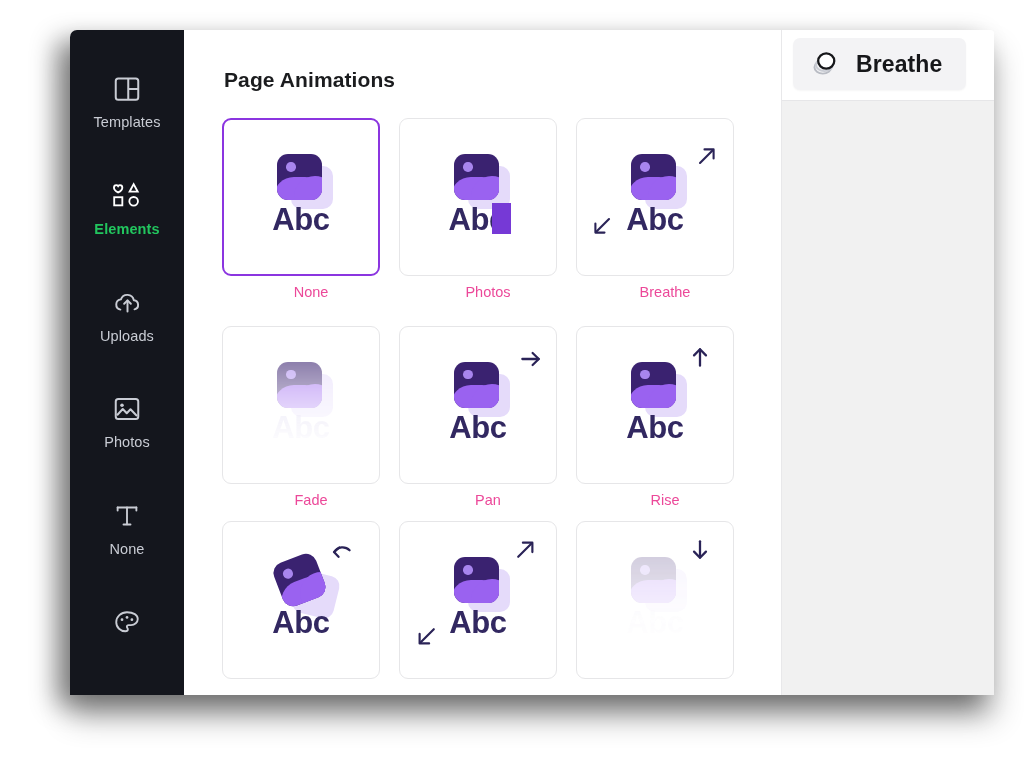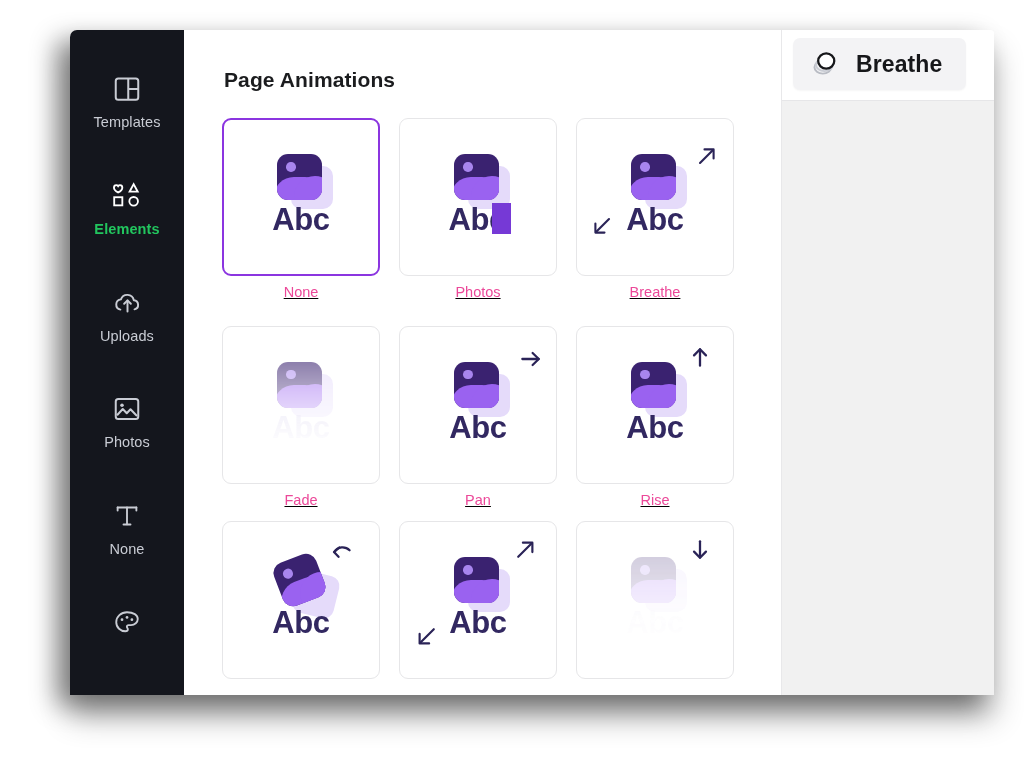--- a/index.html
+++ b/index.html
@@ -86,21 +86,21 @@
     letter-spacing: .1px;
   }
 
   .grid {
     display: grid;
     grid-template-columns: repeat(3, 158px);
     column-gap: 19px;
     row-gap: 14px;
     padding: 26px 0 0 38px;
   }
-  .cell { width: 158px; cursor: pointer; text-decoration: underline; }
+  .cell { width: 178px; cursor: pointer; }
   .card {
     position: relative;
     width: 158px;
     height: 158px;
     background: #ffffff;
     border: 1px solid #e6e6e8;
     border-radius: 9px;
     display: flex;
     align-items: center;
     justify-content: center;

